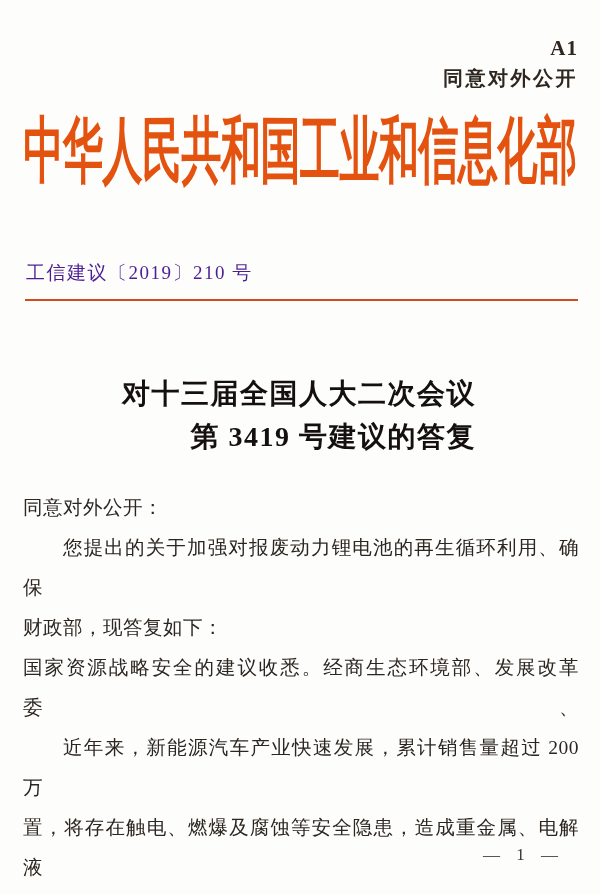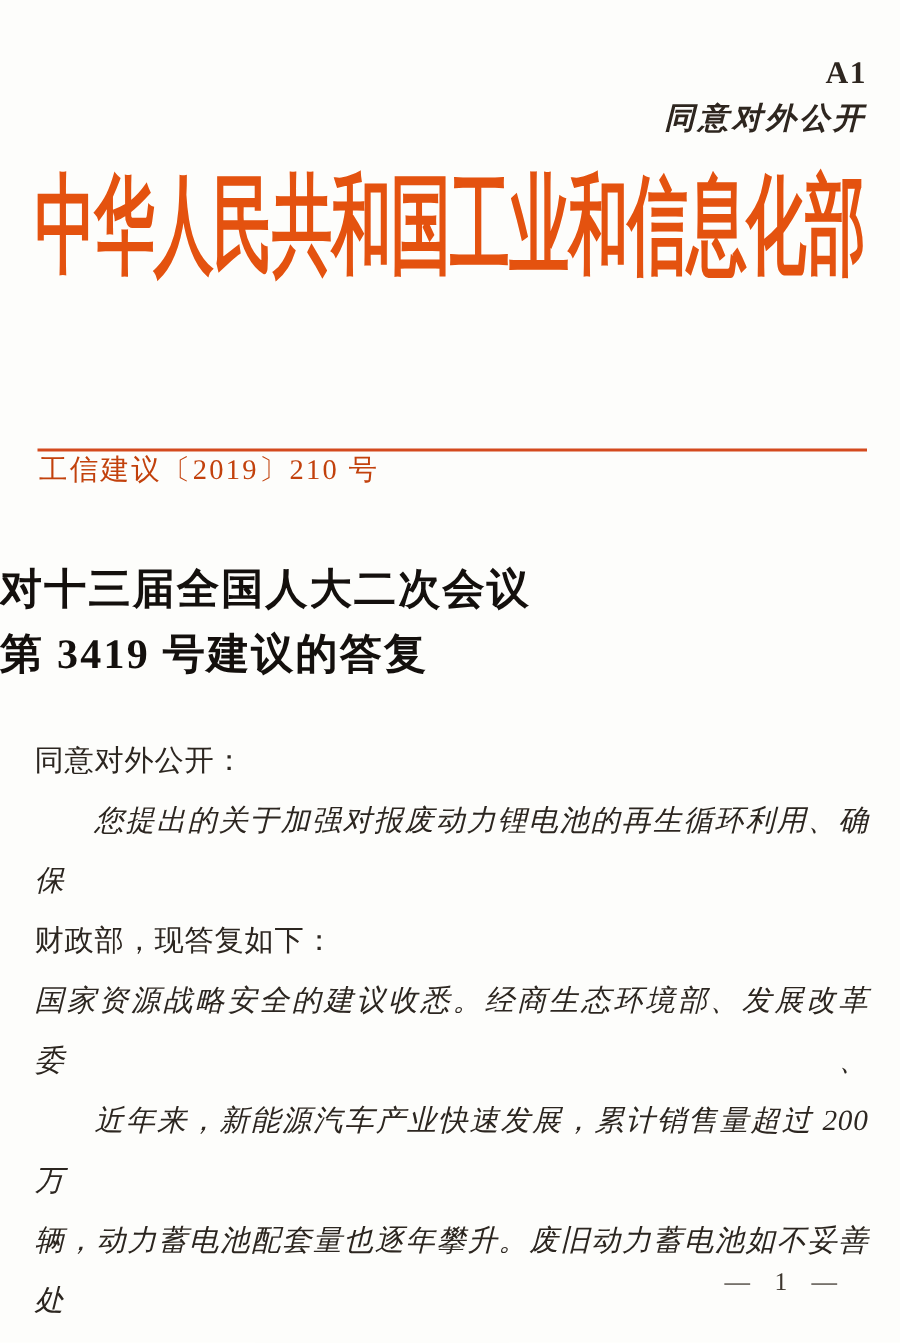--- a/index.html
+++ b/index.html
@@ -14,64 +14,63 @@
   }
 
   
   .corner { position: absolute; top: 36px; right: 22px; text-align: right; }
   .a1 {
     font-size: 21px; font-weight: bold; letter-spacing: 1px;
     color: #2e261f;
   }
   .disclosure {
     margin-top: 4px; font-size: 20px; font-weight: 600;
-    letter-spacing: 2.5px; color: #2e261f; white-space: nowrap; font-style: italic;
+    letter-spacing: 2.5px; color: #2e261f; white-space: nowrap;
   }
 
   
   .issuer {
     position: absolute; top: 112px; left: 0; width: 600px;
     text-align: center; white-space: nowrap;
     font-size: 40px; font-weight: bold; letter-spacing: -0.5px;
     color: #e4520f; line-height: 44px;
     transform: scaleY(1.8); transform-origin: center top;
   }
 
   
   .docnum-row {
     position: absolute; top: 260px; left: 26px; right: 24px;
     display: flex; justify-content: space-between; align-items: flex-end;
-    font-size: 19px; letter-spacing: 1.5px; color: #c2410c;
+    font-size: 19px; letter-spacing: 1.5px; color: #4c1d95;
     white-space: nowrap;
-    margin-top: 40px;
   }
 
   .red-rule {
     position: absolute; top: 299px; left: 25px; right: 22px;
     height: 2px; background: #d44a1e;
   }
 
   
   .title {
     position: absolute; top: 372px; left: 0; width: 476px;
-    text-align: left; font-size: 28px; font-weight: bold;
+    text-align: right; font-size: 28px; font-weight: bold;
     line-height: 43px; letter-spacing: 1.5px; color: #14100d;
   }
 
   
   .body-text {
     position: absolute; top: 488px; left: 23px; width: 556px;
     font-size: 19.5px; line-height: 40px; color: #2c2620;
   }
   .body-text .line {
     text-align: justify;
     text-justify: inter-character;
     letter-spacing: 0.5px;
   }
-  .body-text .line.stretch { text-align-last: justify; font-style: italic; }
+  .body-text .line.stretch { text-align-last: justify; }
   .body-text .line.indent { text-indent: 40px; }
 
   .pagenum {
     position: absolute; top: 845px; right: 36px;
     font-size: 17px; letter-spacing: 6px; color: #3d362e;
     white-space: nowrap;
   }
 </style>
 </head>
 <body>
@@ -95,19 +94,18 @@
     <div>对十三届全国人大二次会议</div>
     <div>第 3419 号建议的答复</div>
   </div>
 
   <div class="body-text" id="doc-body">
       <div class="line">同意对外公开：</div>
       <div class="line indent stretch">您提出的关于加强对报废动力锂电池的再生循环利用、确保</div>
       <div class="line">财政部，现答复如下：</div>
       <div class="line stretch">国家资源战略安全的建议收悉。经商生态环境部、发展改革委、</div>
       <div class="line indent stretch">近年来，新能源汽车产业快速发展，累计销售量超过 200 万</div>
-      <div class="line stretch">辆，动力蓄电池配套量也逐年攀升。废旧动力蓄电池如不妥善处</div>
       <div class="line stretch">置，将存在触电、燃爆及腐蚀等安全隐患，造成重金属、电解液</div>
     </div>
 
   <div class="pagenum">— 1 —</div>
 
 </div>
 
 </body></html>

